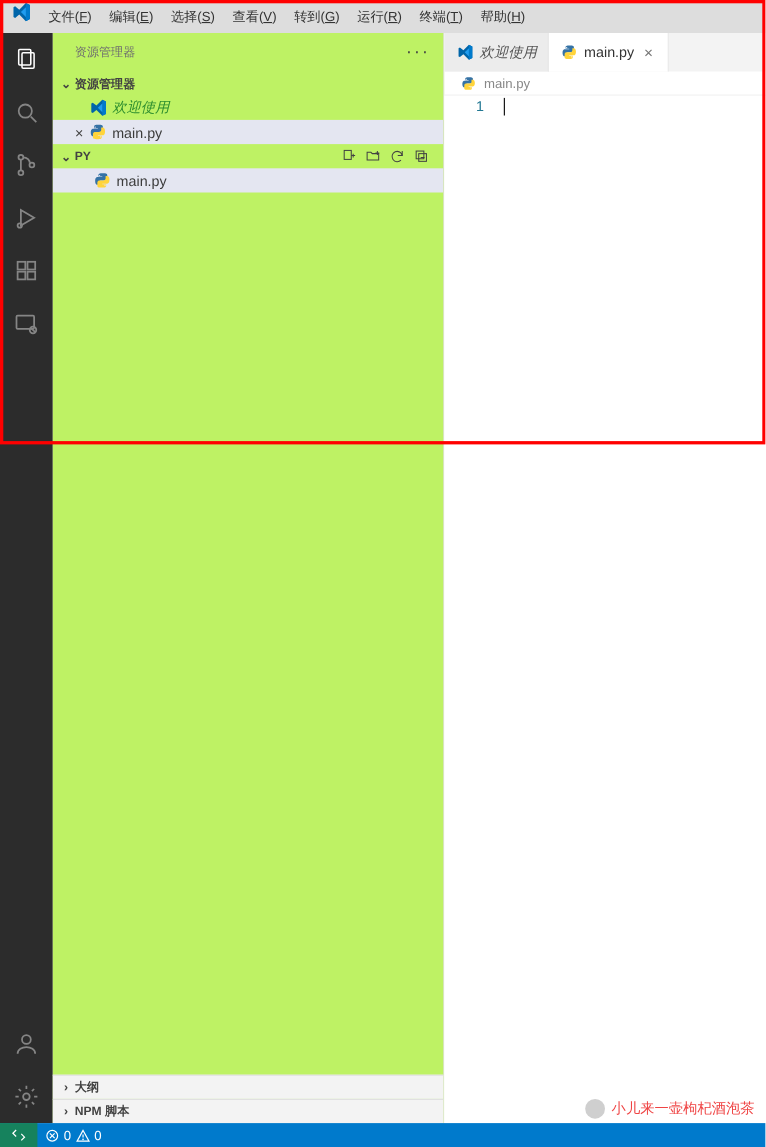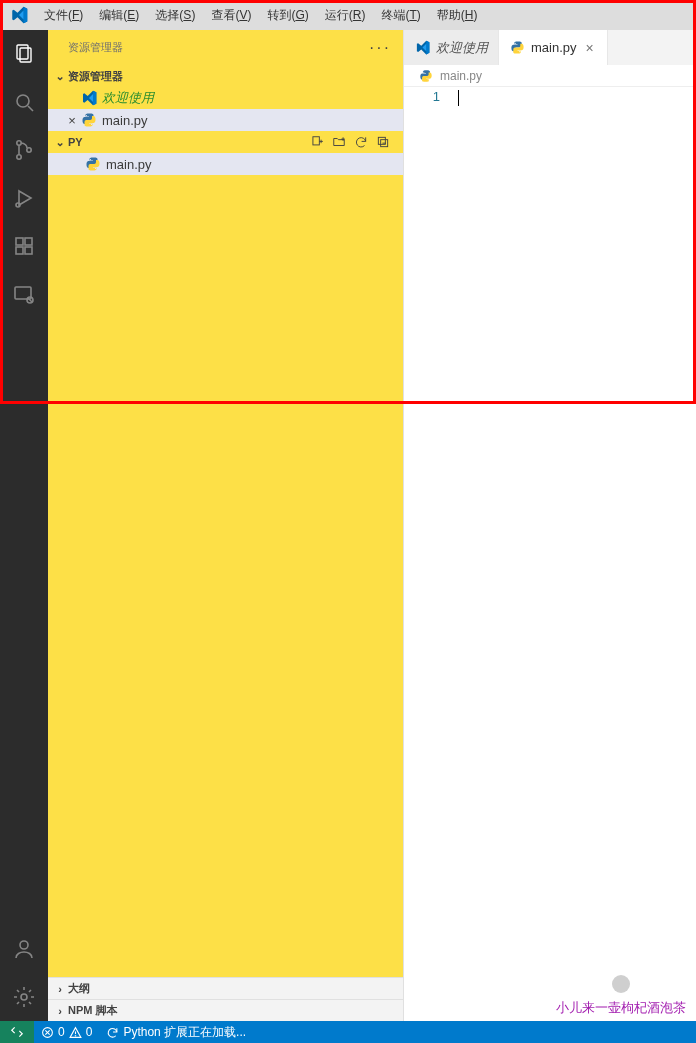--- a/index.html
+++ b/index.html
@@ -1,37 +1,37 @@
 <!DOCTYPE html>
 <html><head>
 <meta charset="utf-8">
 <style>
 * { margin: 0; padding: 0; box-sizing: border-box; font-family: "Segoe UI", "Microsoft YaHei", sans-serif; }
 html, body { width: 696px; height: 1043px; overflow: hidden; background: #fff; }
 
 .root { display: flex; flex-direction: column; width: 696px; height: 1043px; position: relative; }
 
 
-.menubar { height: 30px; background: #dddddd; display: flex; align-items: center; font-size: 12px; color: #333; padding: 0 6px; }
+.menubar { height: 30px; background: #dddddd; display: flex; font-size: 12px; color: #333; padding: 0 6px; }
 .menubar .logo { width: 22px; height: 22px; margin: 0 6px 0 2px; display: flex; align-items: center; justify-content: center; }
 .menubar .menu-item { padding: 0 8px; height: 100%; display: flex; align-items: center; cursor: pointer; }
 .menubar .menu-item .ul { text-decoration: underline; }
 
 
 .body { flex: 1; display: flex; min-height: 0; }
 
 
 .activitybar { width: 48px; background: #2c2c2c; display: flex; flex-direction: column; align-items: center; }
 .activitybar .ab-item { width: 48px; height: 48px; display: flex; align-items: center; justify-content: center; cursor: pointer; color: #858585; position: relative; }
 .activitybar .ab-item.active { color: #fff; }
 .activitybar .ab-item.active::before { content: ""; position: absolute; left: 0; top: 0; bottom: 0; width: 2px; background: #fff; }
 .activitybar .spacer { flex: 1; }
 
 
-.sidebar { width: 356px; background: #fde047; display: flex; flex-direction: column; border-right: 1px solid #e0e0e0; }
+.sidebar { width: 356px; background: #bef264; display: flex; flex-direction: column; border-right: 1px solid #e0e0e0; }
 .sidebar-header { height: 35px; display: flex; align-items: center; justify-content: space-between; padding: 0 12px 0 20px; font-size: 11px; color: #6f6f6f; }
 .sidebar-header .dots { font-size: 16px; letter-spacing: 2px; cursor: pointer; color: #424242; }
 
 .section-header { height: 22px; display: flex; align-items: center; padding: 0 4px 0 4px; font-size: 11px; font-weight: 700; color: #424242; cursor: pointer; }
 .section-header .chev { width: 16px; display: inline-flex; justify-content: center; }
 .section-header .actions { margin-left: auto; display: flex; gap: 6px; padding-right: 8px; color: #424242; }
 .section-header .actions .ico { width: 16px; height: 16px; display: flex; align-items: center; justify-content: center; cursor: pointer; }
 
 .tree { font-size: 13px; color: #3b3b3b; }
 .tree-row { height: 22px; display: flex; align-items: center; padding-left: 16px; cursor: pointer; }
@@ -65,21 +65,21 @@
 
 
 .statusbar { height: 22px; background: #007acc; color: #fff; display: flex; align-items: center; font-size: 12px; }
 .statusbar .remote { width: 34px; height: 100%; background: #16825d; display: flex; align-items: center; justify-content: center; }
 .statusbar .sb-item { padding: 0 7px; display: flex; align-items: center; gap: 4px; height: 100%; cursor: pointer; }
 
 
 .highlight-box { position: absolute; left: 0; top: 0; width: 696px; height: 404px; border: 3px solid #ff0000; pointer-events: none; box-sizing: border-box; }
 
 
-.watermark { position: absolute; right: 10px; bottom: 26px; font-size: 13px; color: #a21caf; display: flex; align-items: center; gap: 6px; pointer-events: none; flex-direction: column; }
+.watermark { position: absolute; right: 10px; bottom: 26px; font-size: 13px; color: #ef4444; display: flex; align-items: center; gap: 6px; pointer-events: none; }
 .watermark .wm-ico { width: 18px; height: 18px; border-radius: 50%; background: #cfcfcf; display:inline-block; }
 
 svg { display: block; }
 </style>
 </head>
 <body>
 
 <div class="root">
 
   <div class="menubar">
@@ -313,27 +313,20 @@
           <line x1="16" y1="8" x2="8" y2="16"></line>
         </svg>
       <span>0</span>
       <svg width="13" height="13" viewBox="0 0 24 24" stroke="#fff" fill="none" stroke-width="2">
           <path d="M12 3 2 21h20L12 3z"></path>
           <line x1="12" y1="10" x2="12" y2="15"></line>
           <circle cx="12" cy="18" r="0.5" fill="#fff"></circle>
         </svg>
       <span>0</span>
     </div>
-    <div class="sb-item">
-      <svg width="13" height="13" viewBox="0 0 24 24" stroke="#fff" fill="none" stroke-width="2">
-          <path d="M20 11a8 8 0 1 0-2 7"></path>
-          <polyline points="20 4 20 11 13 11"></polyline>
-        </svg>
-      <span>Python 扩展正在加载...</span>
-    </div>
   </div>
 
   <div class="highlight-box"></div>
 
   <div class="watermark">
     <span class="wm-ico"></span>
     <span>小儿来一壶枸杞酒泡茶</span>
   </div>
 
 </div>

